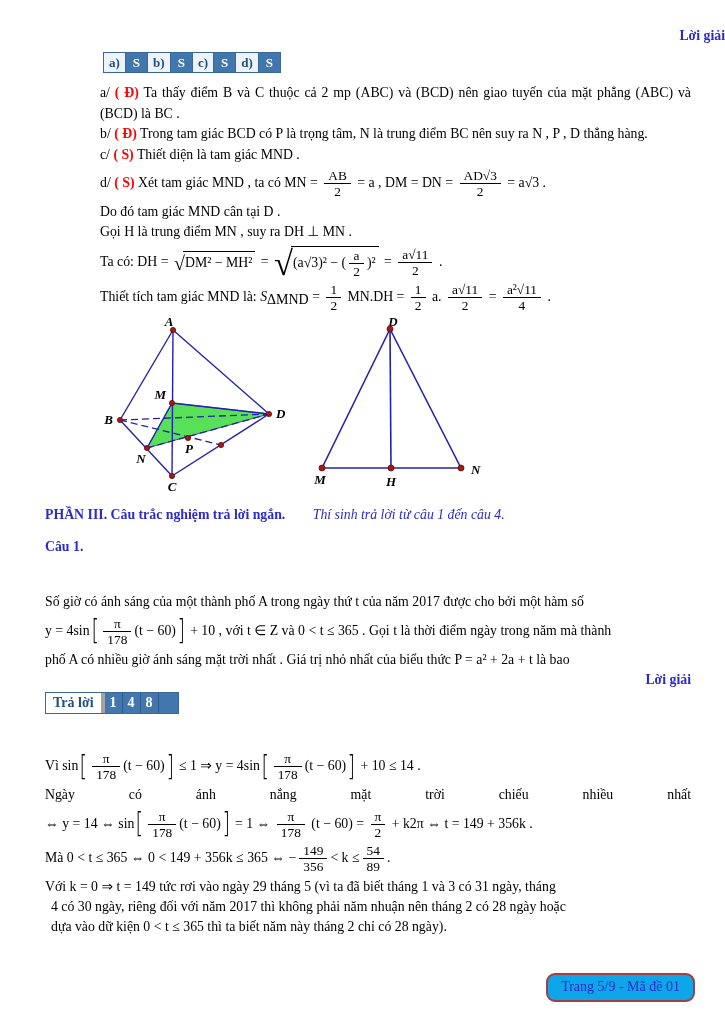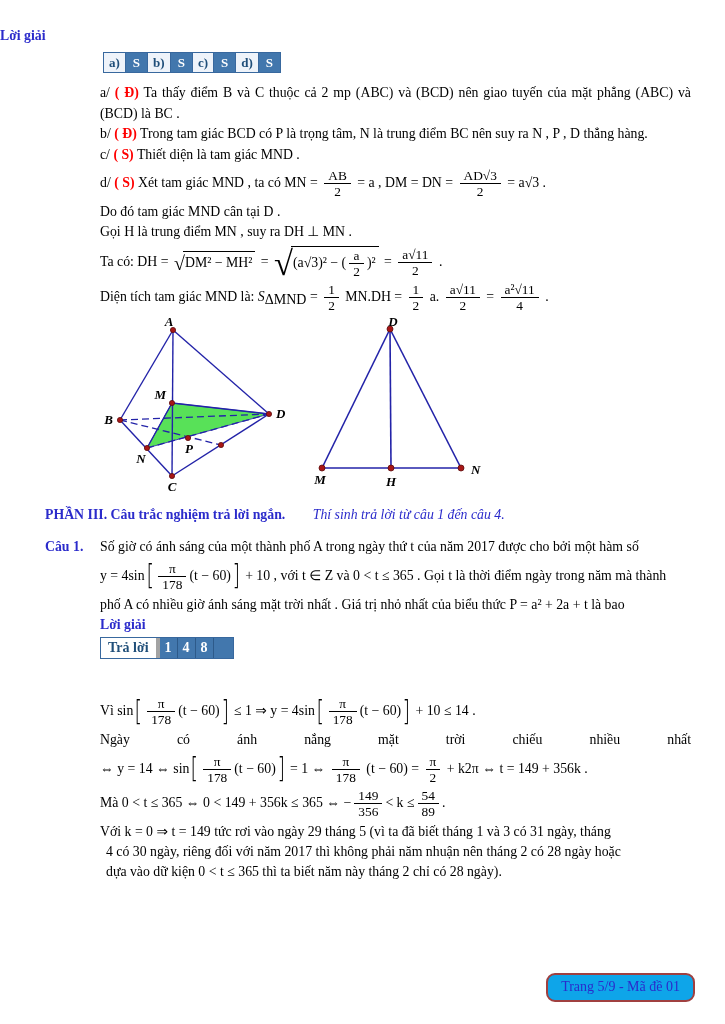--- a/index.html
+++ b/index.html
@@ -1,18 +1,18 @@
 <!DOCTYPE html>
 <html><head>
 <meta charset="utf-8">
 <style>
   html,body{margin:0;padding:0;background:#e8e8e8;}
   .page{position:relative;width:725px;height:1024px;margin:0 auto;background:#ffffff;overflow:hidden;
         font-family:"Liberation Serif",serif;font-size:13.8px;line-height:1.48;color:#000;}
-  .center{text-align:left;}
+  .center{text-align:right;}
   .blue-bold{color:#2b2bcb;font-weight:bold;}
   .blue-italic{color:#2b2bcb;font-style:italic;margin-left:24px;}
   .red-verdict{color:#fe0000;font-weight:bold;}
   .top-title{padding-top:26px;}
   
   .strip{display:inline-flex;border:1.5px solid #38689e;margin:6px 0 10px 103px;vertical-align:middle;}
   .strip .k{background:#eef3fa;color:#1f4e79;font-weight:bold;padding:0 5px;border-right:1px solid #38689e;font-size:13px;line-height:19px;}
   .strip .v{background:#4277ad;color:#fff;font-weight:bold;padding:0 7px;border-right:1px solid #38689e;font-size:13px;line-height:19px;}
   .strip .v:last-child{border-right:none;}
   .main{margin:0 34px 0 100px;}
@@ -28,21 +28,21 @@
   .sqrt.big .rad{font-size:2.5em;line-height:0.85;}
   .bb{font-family:"DejaVu Sans",sans-serif;font-size:2em;font-weight:200;vertical-align:middle;line-height:0;display:inline-block;transform:scaleX(.7);}
   .ssub{font-size:14px;vertical-align:sub;}
   .it{font-style:italic;}
   
   .figs{display:flex;align-items:flex-start;margin:4px 0 0 88px;}
   .figs svg{display:block;}
   svg text{font-family:"Liberation Serif",serif;font-weight:bold;font-style:italic;font-size:13px;fill:#000;}
   
   .phan3{margin:6px 34px 0 45px;}
-  .cau{display:flex;margin:12px 34px 0 45px;}
+  .cau{display:flex;margin:12px 34px 0 45px;flex-direction:column;}
   .cau .cau-label{flex:0 0 55px;}
   .cau .cau-body{flex:1;}
   
   .ansbox{display:inline-flex;border:1.5px solid #38689e;margin:2px 0 0 0;vertical-align:middle;}
   .ansbox .lbl{background:#fff;color:#1f4e79;font-weight:bold;padding:0 7px;border-right:4px solid #a3a3a3;font-size:14px;line-height:20px;}
   .ansbox .d{background:#4277ad;color:#fff;font-weight:bold;width:17px;text-align:center;border-right:1px solid #2d5a8a;font-size:14px;line-height:20px;}
   .ansbox .d.empty{width:19px;border-right:none;}
   .gap{height:34px;}
   .justify-last{text-align:justify;text-align-last:justify;}
   .footer{position:absolute;right:30px;bottom:22px;border:2px solid #a04040;border-radius:9px;
@@ -112,21 +112,21 @@
         </span>
       <span>=</span>
       <span class="frac">
           <span class="num">a√11</span>
           <span class="den">2</span>
         </span>
       <span>.</span>
     </p>
 
     <p class="para mline">
-      <span>Diện tích tam giác MND là:  </span>
+      <span>Thiết tích tam giác MND là:  </span>
       <span class="it">S</span><span class="ssub">ΔMND</span>
       <span>=</span>
       <span class="frac">
           <span class="num">1</span>
           <span class="den">2</span>
         </span>
       <span>MN.DH =</span>
       <span class="frac">
           <span class="num">1</span>
           <span class="den">2</span>

